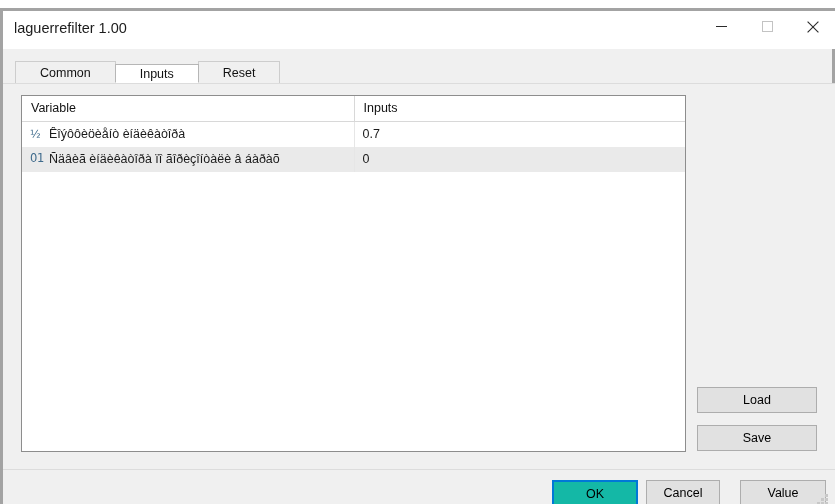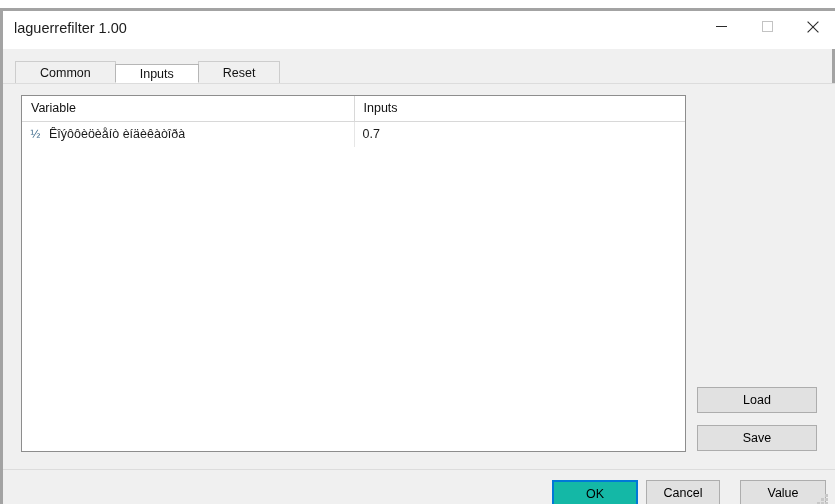--- a/index.html
+++ b/index.html
@@ -341,20 +341,33 @@
               <span class="type-icon">½</span>
               <span class="var-label">Êîýôôèöèåíò èíäèêàòîðà</span>
             </div>
           </td>
           <td>
             <div class="cell-val">
               <span>0.7</span>
             </div>
           </td>
         </tr>
+        <tr class="even">
+          <td>
+            <div class="cell-var">
+              <span class="type-icon int">01</span>
+              <span class="var-label">Ñäâèã èíäèêàòîðà ïî ãîðèçîíòàëè â áàðàõ</span>
+            </div>
+          </td>
+          <td>
+            <div class="cell-val">
+              <span>0</span>
+            </div>
+          </td>
+        </tr>
       </tbody>
     </table>
   </div>
 
   <button class="btn btn-load">Load</button>
   <button class="btn btn-save">Save</button>
 
   <div class="footer"></div>
   <button class="btn btn-ok">OK</button>
   <button class="btn btn-cancel">Cancel</button>

